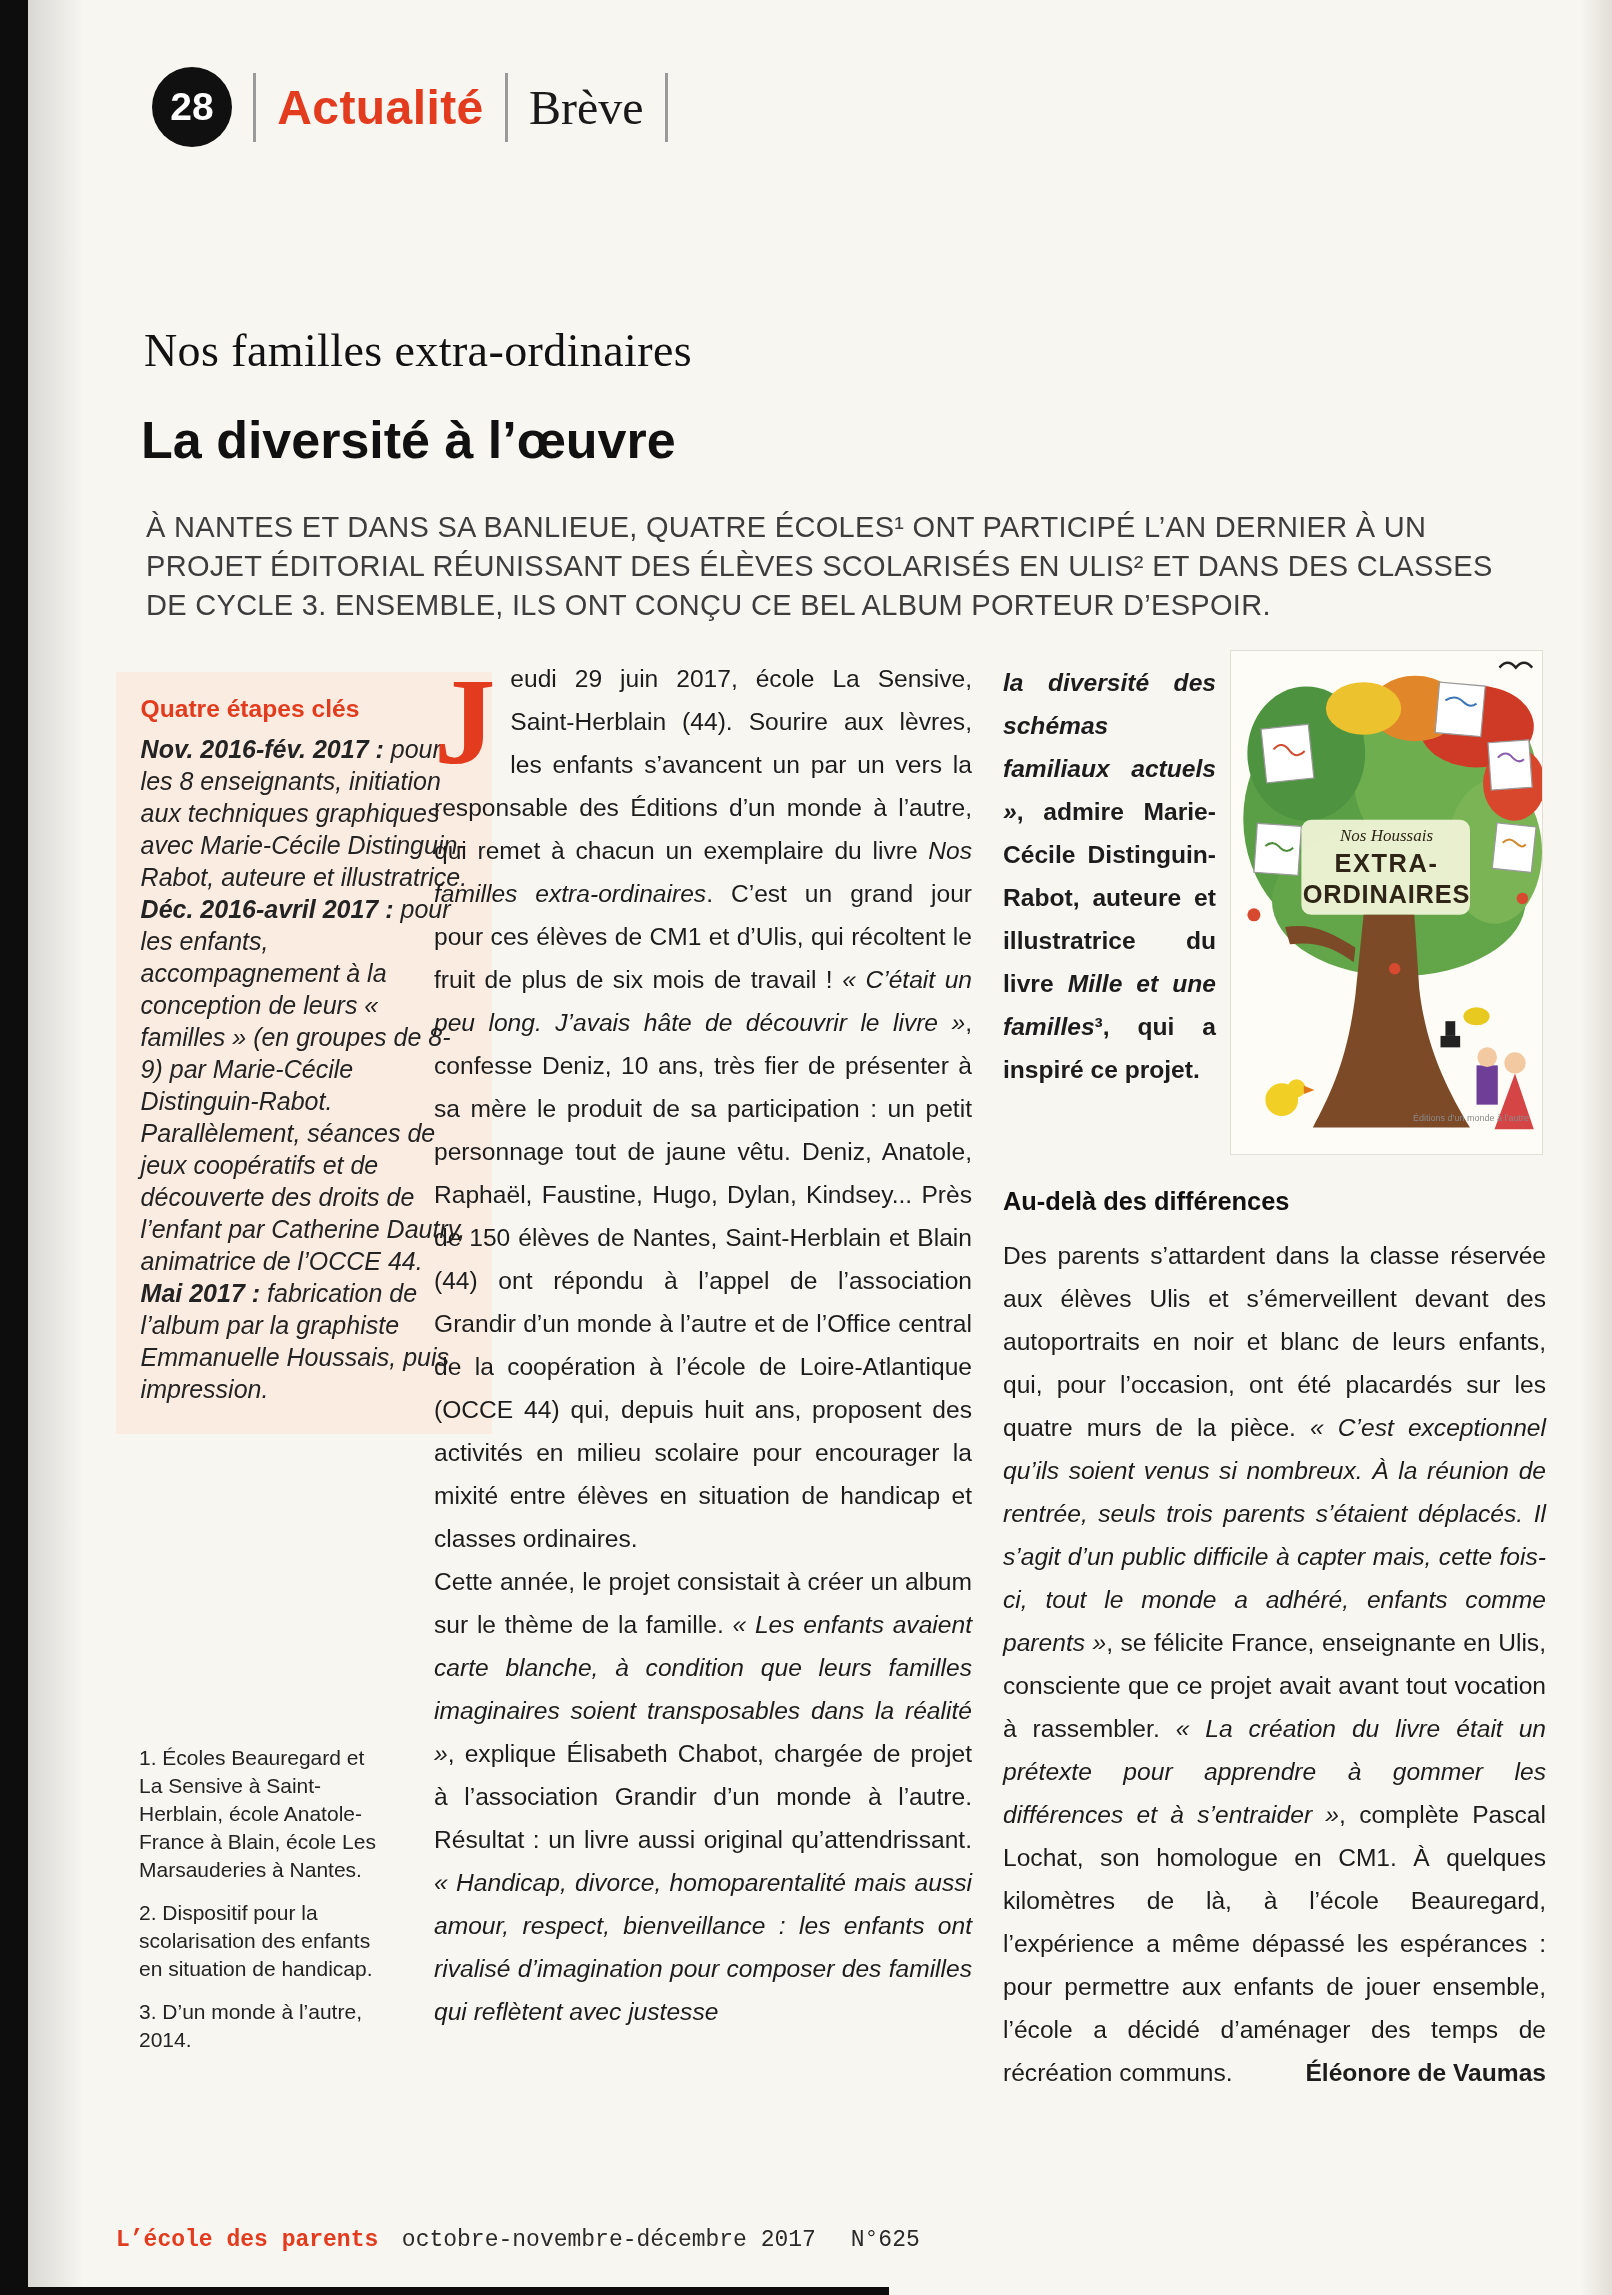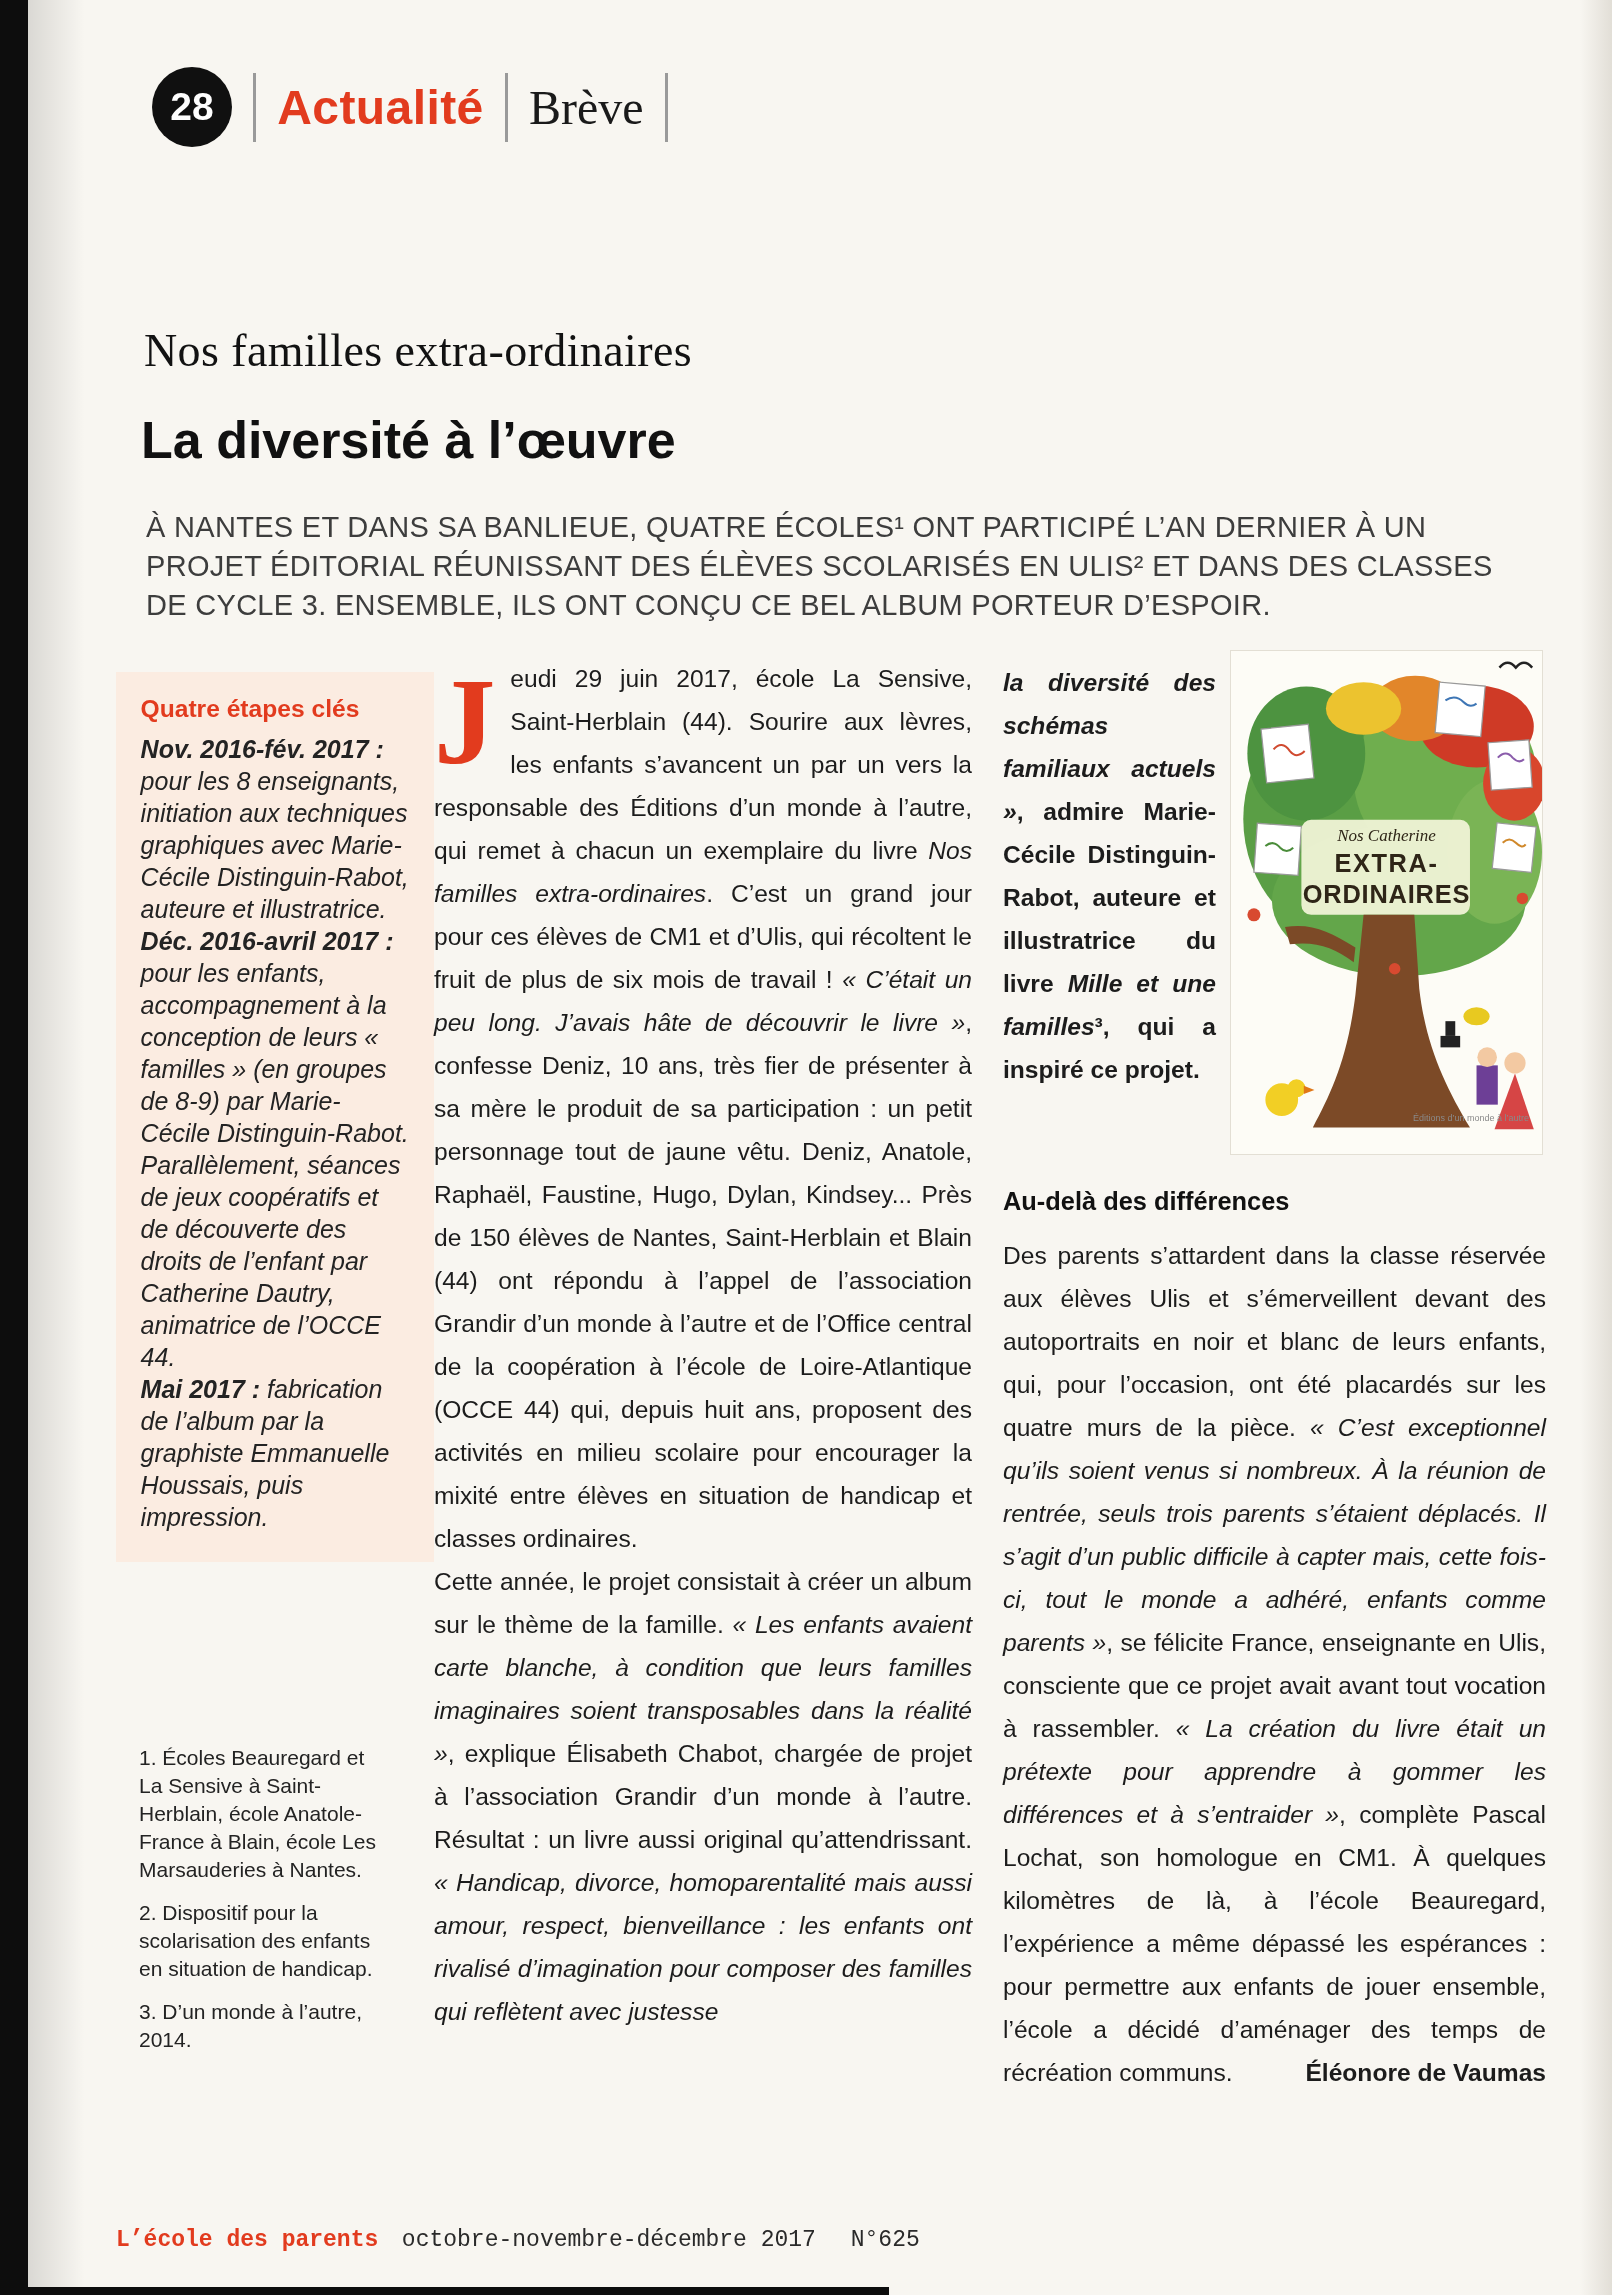--- a/index.html
+++ b/index.html
@@ -27,21 +27,21 @@
 
   
   .kicker { position:absolute; left:144px; top:324px;
             font-family:"Liberation Serif","DejaVu Serif",serif; font-size:46px; font-weight:400;
             color:#121212; letter-spacing:0.4px; }
   .title  { position:absolute; left:141px; top:410px; font-size:52px; font-weight:700; color:#111; }
   .standfirst { position:absolute; left:146px; top:508px; width:1352px;
             font-size:29px; line-height:39px; color:#3d3d3d; letter-spacing:0.3px; }
 
   
-  .sidebar-box { position:absolute; left:116px; top:672px; width:318px;
+  .sidebar-box { position:absolute; left:116px; top:672px; width:376px;
             background:#fbece1; padding:23px 24.6px 29.5px 24.6px; }
   .sidebar-title { color:#e23b1e; font-size:24.6px; font-weight:700; margin-bottom:9.8px; }
   .sidebar-step  { font-size:25px; line-height:32px; font-style:italic; color:#232323; }
   .step-lead     { font-weight:700; }
 
   
   .footnotes { position:absolute; left:139px; top:1744px; width:250px;
             font-size:21px; line-height:28px; color:#232323; }
   .footnote  { margin-bottom:14.8px; }
 
@@ -167,21 +167,21 @@
 
       <rect x="256" y="470" width="24" height="14" fill="#222222"></rect>
       <rect x="262" y="452" width="12" height="18" fill="#222222"></rect>
 
       <path d="M328 20 q10 -12 20 0 q10 -12 20 0" stroke="#222" fill="none" stroke-width="3"></path>
 
       <circle cx="28" cy="322" r="8" fill="#d84a30"></circle>
       <circle cx="356" cy="302" r="7" fill="#d84a30"></circle>
       <circle cx="200" cy="388" r="7" fill="#d84a30"></circle>
     </svg>
-    <div class="cover-script">Nos Catherine</div>
+    <div class="cover-script">Nos Houssais</div>
     <div class="cover-t1">EXTRA-</div>
     <div class="cover-t2">ORDINAIRES</div>
     <div class="cover-pub">Éditions d’un monde à l’autre</div>
   </div>
 
   <h2 class="section-heading">Au-delà des différences</h2>
   <div class="col-right">
     <p class="para"><span>Des parents s’attardent dans la classe réservée aux élèves Ulis et s’émerveillent devant des autoportraits en noir et blanc de leurs enfants, qui, pour l’occasion, ont été placardés sur les quatre murs de la pièce. </span><span class="it">« C’est exceptionnel qu’ils soient venus si nombreux. À la réunion de rentrée, seuls trois parents s’étaient déplacés. Il s’agit d’un public difficile à capter mais, cette fois-ci, tout le monde a adhéré, enfants comme parents »</span><span>, se félicite France, enseignante en Ulis, consciente que ce projet avait avant tout vocation à rassembler. </span><span class="it">« La création du livre était un prétexte pour apprendre à gommer les différences et à s’entraider »</span><span>, complète Pascal Lochat, son homologue en CM1. À quelques kilomètres de là, à l’école Beauregard, l’expérience a même dépassé les espérances : pour permettre aux enfants de jouer ensemble, l’école a décidé d’aménager des temps de récréation communs. </span><span class="byline">Éléonore de Vaumas</span></p>
   </div>
 

